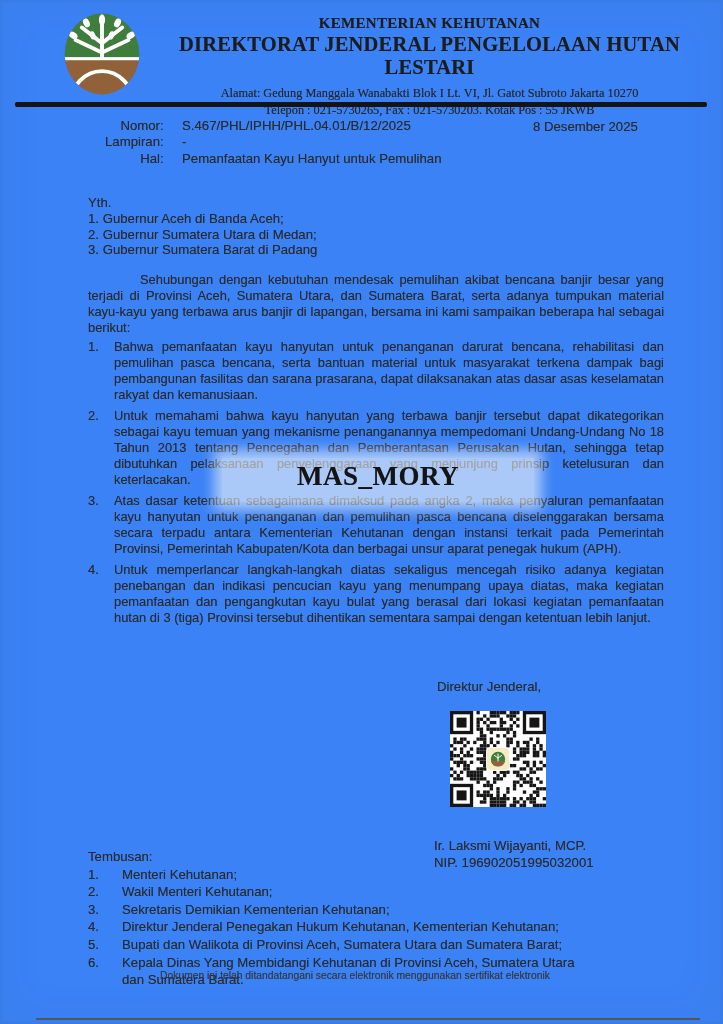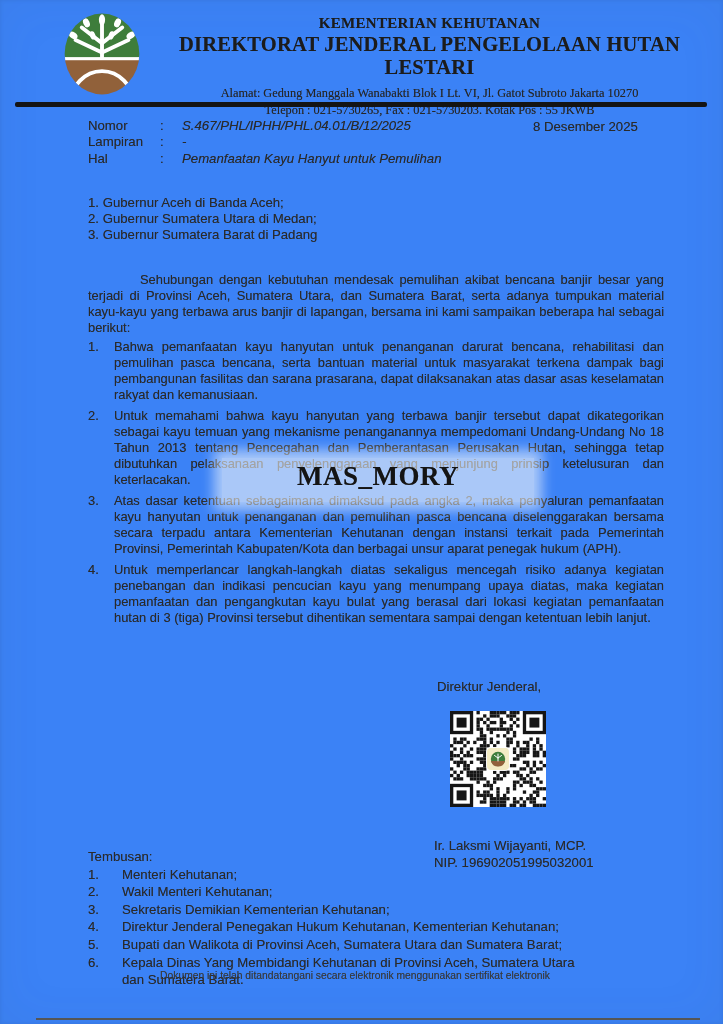--- a/index.html
+++ b/index.html
@@ -15,23 +15,23 @@
   .lh-text{position:absolute;left:140px;right:4px;top:15px;text-align:center;
     font-family:"Liberation Serif", serif;color:#1c1c1c;}
   .lh-ministry{font-size:15px;font-weight:bold;letter-spacing:.3px;}
   .lh-directorate{font-size:20.5px;font-weight:bold;margin-top:1px;letter-spacing:.2px;}
   .lh-address{font-size:12.3px;margin-top:7px;color:#262626;}
   .lh-contact{font-size:12.3px;margin-top:2px;color:#262626;}
   .lh-rule{position:absolute;left:15px;right:16px;top:102px;height:5px;background:#141414;border-radius:2px;}
   
   .meta{position:absolute;left:88px;top:118px;font-size:13.2px;line-height:16.4px;}
   .meta-row{display:flex;}
-  .meta-label{width:72px;}
+  .meta-label{width:72px;text-align:right;}
   .meta-colon{width:22px;text-align:left;}
-  .meta-val{white-space:nowrap;font-style:italic;}
+  .meta-val{white-space:nowrap;}
   .meta-date{position:absolute;left:533px;top:119px;font-size:13.2px;}
   
   .recipients{position:absolute;left:88px;top:195px;font-size:13.2px;line-height:15.8px;}
   
   .opening{position:absolute;left:88px;top:272px;width:576px;font-size:12.9px;line-height:16px;
     text-align:justify;text-indent:52px;}
   .points{position:absolute;left:88px;top:339px;width:576px;font-size:12.9px;line-height:16px;}
   .li{display:flex;margin-bottom:5px;}
   .li .num{flex:0 0 26px;}
   .li .txt{flex:1;text-align:justify;}
@@ -117,20 +117,21 @@
     </div>
     <div class="meta-row">
       <span class="meta-label">Hal</span>
       <span class="meta-colon">:</span>
       <span class="meta-val">Pemanfaatan Kayu Hanyut untuk Pemulihan</span>
     </div>
   </div>
   <div class="meta-date">8 Desember 2025</div>
 
   <div class="recipients">
+    <div>Yth.</div>
     <div>1. Gubernur Aceh di Banda Aceh;</div>
     <div>2. Gubernur Sumatera Utara di Medan;</div>
     <div>3. Gubernur Sumatera Barat di Padang</div>
   </div>
 
   <div class="opening">Sehubungan dengan kebutuhan mendesak pemulihan akibat bencana banjir besar yang terjadi di Provinsi Aceh, Sumatera Utara, dan Sumatera Barat, serta adanya tumpukan material kayu-kayu yang terbawa arus banjir di lapangan, bersama ini kami sampaikan beberapa hal sebagai berikut:</div>
 
   <div class="points">
     <div class="li">
       <span class="num">1.</span>

